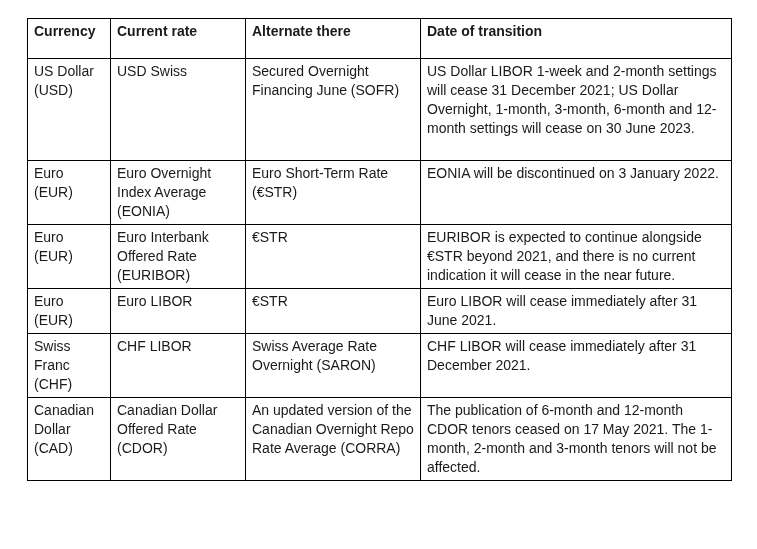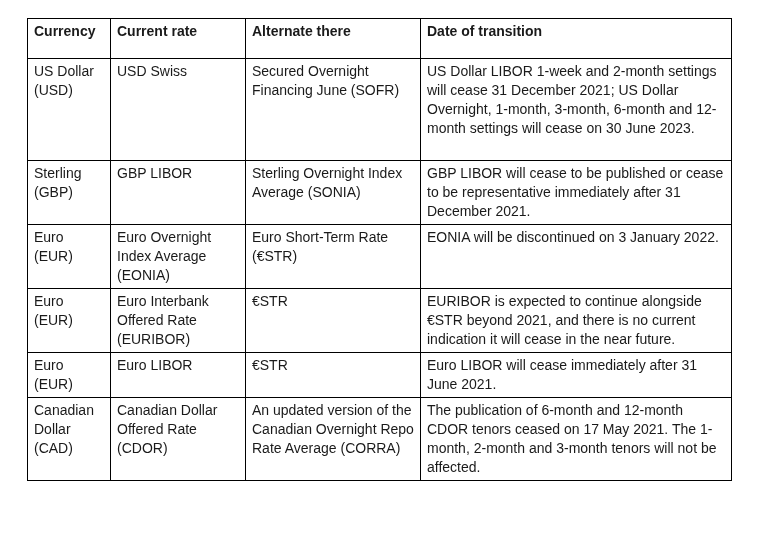--- a/index.html
+++ b/index.html
@@ -71,44 +71,44 @@
       <th>Current rate</th>
       <th>Alternate there</th>
       <th>Date of transition</th>
     </tr>
     <tr class="r-usd">
       <td>US Dollar (USD)</td>
       <td>USD Swiss</td>
       <td>Secured Overnight Financing June (SOFR)</td>
       <td>US Dollar LIBOR 1-week and 2-month settings will cease 31 December 2021; US Dollar Overnight, 1-month, 3-month, 6-month and 12-month settings will cease on 30 June 2023.</td>
     </tr>
-    <tr class="r-gbp">
-      <td>Sterling (GBP)</td>
-      <td>GBP LIBOR</td>
-      <td>Sterling Overnight Index Average (SONIA)</td>
-      <td>GBP LIBOR will cease to be published or cease to be representative immediately after 31 December 2021.</td>
-    </tr>
     <tr class="r-eonia">
       <td>Euro (EUR)</td>
       <td>Euro Overnight Index Average (EONIA)</td>
       <td>Euro Short-Term Rate (€STR)</td>
       <td>EONIA will be discontinued on 3 January 2022.</td>
     </tr>
     <tr class="r-euribor">
       <td>Euro (EUR)</td>
       <td class="justify">Euro Interbank Offered Rate (EURIBOR)</td>
       <td>€STR</td>
       <td>EURIBOR is expected to continue alongside €STR beyond 2021, and there is no current indication it will cease in the near future.</td>
     </tr>
     <tr class="r-eurlibor">
       <td>Euro (EUR)</td>
       <td>Euro LIBOR</td>
       <td>€STR</td>
       <td>Euro LIBOR will cease immediately after 31 June 2021.</td>
     </tr>
+    <tr class="r-chf">
+      <td>Swiss Franc (CHF)</td>
+      <td>CHF LIBOR</td>
+      <td>Swiss Average Rate Overnight (SARON)</td>
+      <td>CHF LIBOR will cease immediately after 31 December 2021.</td>
+    </tr>
     <tr class="r-cad">
       <td>Canadian Dollar (CAD)</td>
       <td>Canadian Dollar Offered Rate (CDOR)</td>
       <td>An updated version of the Canadian Overnight Repo Rate Average (CORRA)</td>
       <td>The publication of 6-month and 12-month CDOR tenors ceased on 17 May 2021. The 1-month, 2-month and 3-month tenors will not be affected.</td>
     </tr>
   </tbody>
     </table>
 </div>
 

